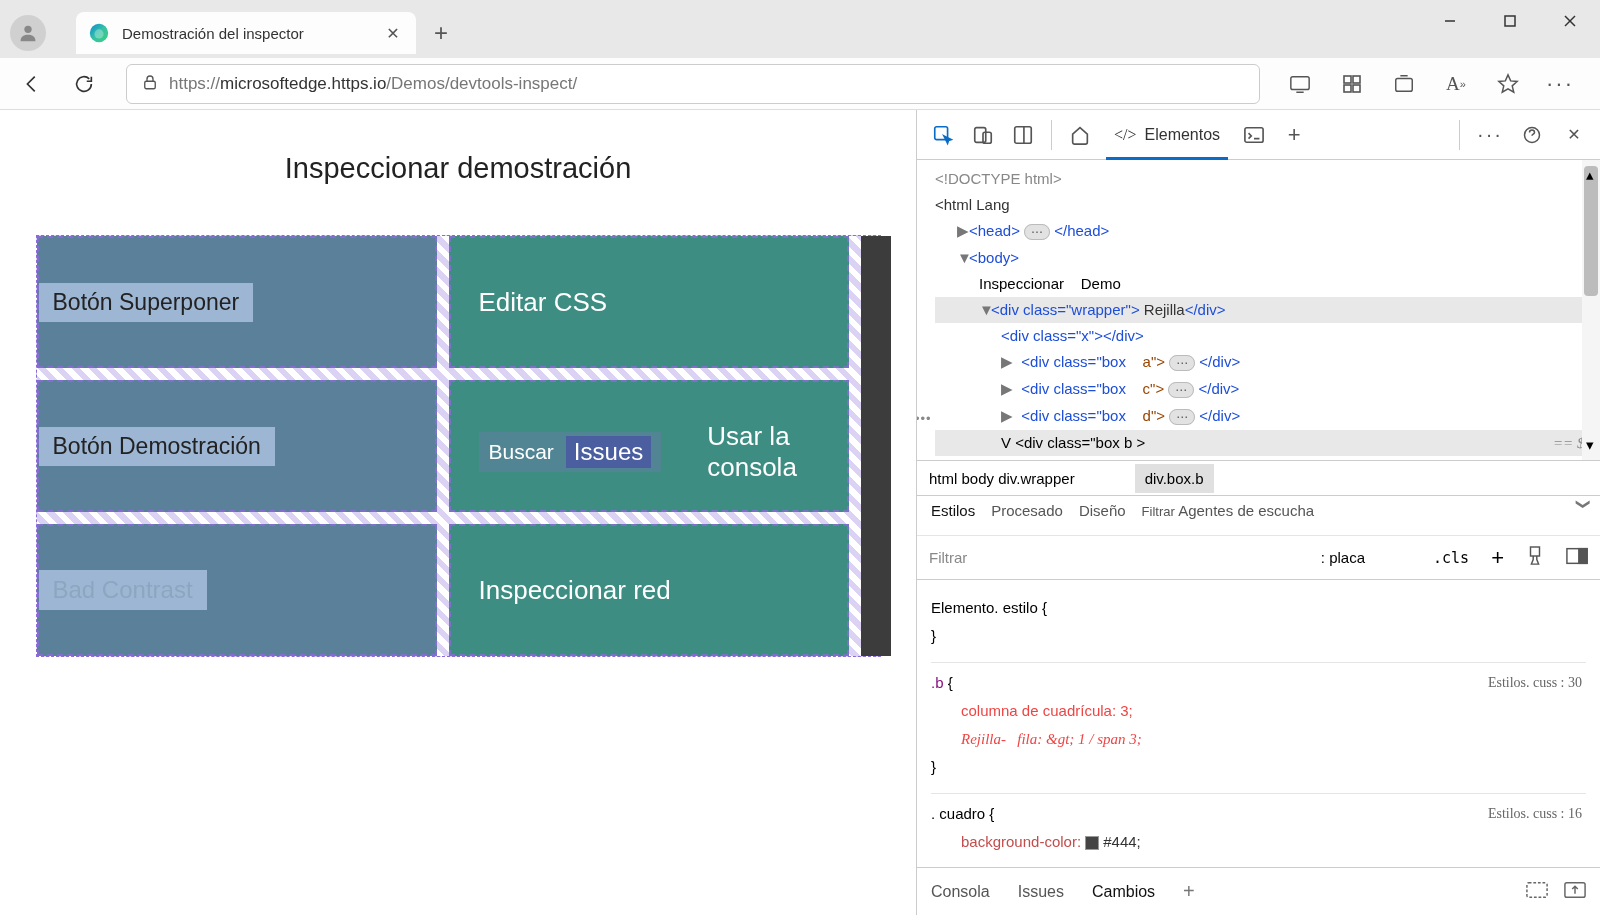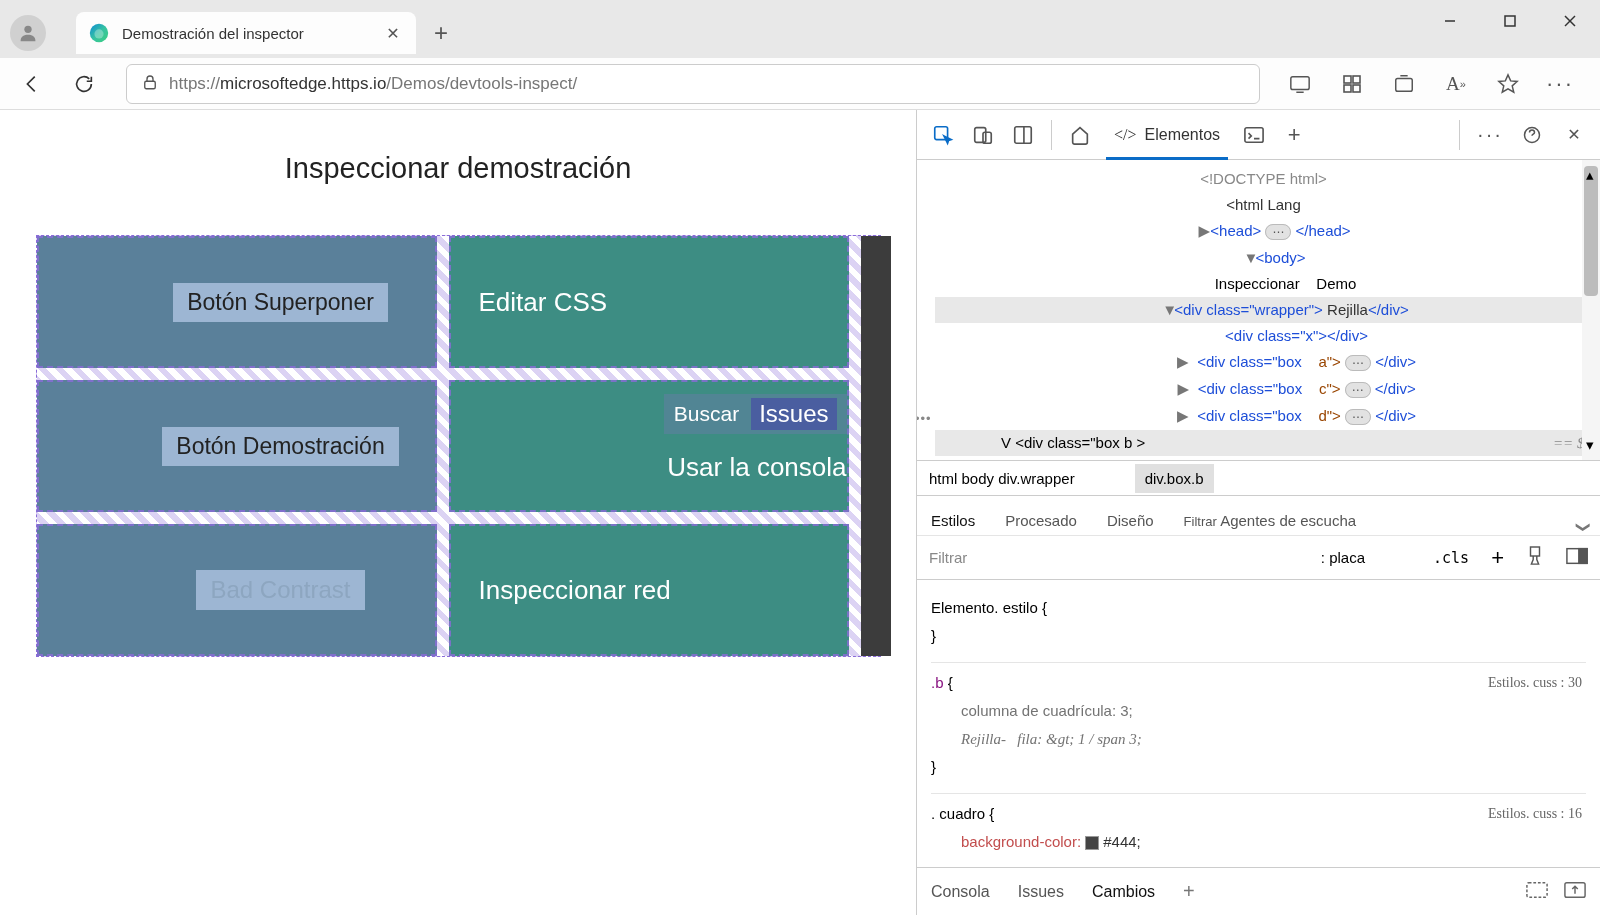--- a/index.html
+++ b/index.html
@@ -30,49 +30,49 @@
     
     .content { display: flex; height: 805px; }
     .page { width: 916px; background: #fff; padding: 30px 18px 0 18px; }
     .page h1 { font-size: 29px; font-weight: 400; margin: 12px 0 50px 0; text-align: center; color: #222; }
 
     
     .demo-grid { display: grid; grid-template-columns: 400px 400px 30px; grid-template-rows: repeat(3,132px); gap: 12px; margin: 0 auto; width: 845px; position: relative; border: 1px dashed #8a6cd9; background-image: repeating-linear-gradient(45deg, rgba(138,108,217,0.3) 0 6px, transparent 6px 12px); padding: 0; }
     .demo-grid::before { content: ""; position: absolute; inset: 0; pointer-events: none; }
     
     .gridcell { background: #5a809a; position: relative; display: flex; align-items: center; justify-content: center; border: 2px dashed rgba(138,108,217,0.8); }
-    .gridcell.left-col { justify-content: center; padding-left: 88px; }
+    .gridcell.left-col { justify-content: flex-start; }
     .gridcell.right-col { background: #3d8d83; justify-content: flex-start; padding-left: 28px; }
     .gbtn { background: rgba(180,200,230,0.75); padding: 6px 14px; font-size: 23px; color: #222; }
     .gtext { font-size: 26px; color: #fff; }
     .badcontrast { color: #8da6c0; font-size: 24px; }
     .search-row { display: flex; align-items: center; gap: 12px; background: rgba(120,120,180,0.35); padding: 4px 10px; }
     .search-row .lbl { font-size: 21px; color: #fff; }
     .search-row .hl { background: #4a5ea0; color: #fff; padding: 2px 8px; font-size: 24px; }
     .cell-a { grid-column: 1; grid-row: 1; }
     .cell-c { grid-column: 2; grid-row: 1; }
     .cell-a2 { grid-column: 1; grid-row: 2; }
-    .cell-search { grid-column: 2; grid-row: 2; align-items: flex-end; padding-top: 12px; display:flex; flex-direction:column; gap:18px;}
+    .cell-search { grid-column: 2; grid-row: 2; align-items: center; padding-top: 12px; display:flex; flex-direction:row; gap:18px;}
     .cell-console { padding-left:28px;}
     .cell-a3 { grid-column: 1; grid-row: 3; }
     .cell-net { grid-column: 2; grid-row: 3; }
     .darkbar { grid-column: 3; grid-row: 1 / span 3; background: #3c3c3c; }
 
     
     .devtools { flex: 1; background: #fff; border-left: 1px solid #ccc; display: flex; flex-direction: column; }
     .dt-toolbar { height: 50px; border-bottom: 1px solid #ccc; display: flex; align-items: center; padding: 0 8px; gap: 4px; }
     .dt-tool { width: 36px; height: 36px; display: flex; align-items: center; justify-content: center; cursor: pointer; border-radius: 4px; color: #555; position: relative; }
     .dt-tool.active { color: #0a6cc7; }
     .dt-sep { width: 1px; height: 30px; background: #ccc; margin: 0 6px; }
     .dt-tab { display: flex; align-items: center; gap: 8px; padding: 0 12px; height: 50px; font-size: 16px; color: #333; cursor: pointer; position: relative; }
     .dt-tab.active::after { content: ""; position: absolute; bottom: 0; left: 4px; right: 4px; height: 3px; background: #0a6cc7; }
     .dt-right { margin-left: auto; display: flex; align-items: center; gap: 6px; }
 
     
-    .dom-tree { flex: 0 0 300px; overflow-y: auto; position: relative; padding: 6px 8px 0 18px; font-family: Consolas, monospace; font-size: 15px; line-height: 26px; text-align: center; }
+    .dom-tree { flex: 0 0 300px; overflow-y: auto; position: relative; padding: 6px 8px 0 18px; font-family: Consolas, monospace; font-size: 15px; line-height: 26px; }
     .dom-tree .line { white-space: nowrap; }
     .dom-tree .sel { background: #e8e8e8; }
     .dom-tree .tr { display: inline-block; width: 12px; color: #777; }
     .tag { color: #1d4ed8; }
     .attr { color: #994500; }
     .txt { color: #333; }
     .indent0 { padding-left: 0; }
     .indent1 { padding-left: 22px; }
     .indent2 { padding-left: 44px; }
     .indent3 { padding-left: 66px; }
@@ -81,36 +81,36 @@
     .dots3 { position: absolute; left: -2px; bottom: 28px; color: #888; letter-spacing: 1px; font-size: 13px; }
 
     .scrolltrack { position: absolute; right: 0; top: 0; bottom: 0; width: 18px; background: #f5f5f5; }
     .scrollthumb { position: absolute; right: 2px; width: 14px; background: #bcbcbc; border-radius: 4px; }
 
     
     .bc { height: 36px; border-top: 1px solid #ccc; border-bottom: 1px solid #ccc; display: flex; align-items: center; padding: 0 12px; font-size: 15px; }
     .bc .sel { background: #e0e0e0; padding: 6px 10px; margin-left: 60px;}
 
     
-    .subtabs { height: 40px; display: flex; align-items: flex-end; padding: 0 10px; gap: 22px; font-size: 15px; border-bottom: 1px solid #e5e5e5; }
+    .subtabs { height: 40px; display: flex; align-items: flex-start; padding: 0 10px; gap: 8px; font-size: 15px; border-bottom: 1px solid #e5e5e5; }
     .subtabs .t { color: #555; cursor: pointer; padding: 6px 4px; }
     .subtabs .t.active { color: #111; font-weight: 500; }
     .subtabs .chev { margin-left: auto; color: #777; transform: rotate(90deg); font-size: 14px;}
 
     
     .filterrow { height: 44px; border-bottom: 1px solid #ccc; display: flex; align-items: center; padding: 0 12px; gap: 22px; font-size: 15px; }
     .filterrow .ph { color: #888; flex: 1; }
     .filterrow .mono { font-family: Consolas, monospace; margin-left: 46px; }
 
     
     .rules { flex: 1; overflow-y: auto; font-family: Consolas, monospace; font-size: 15px; padding: 8px 14px; line-height: 28px; }
     .rule-block { border-bottom: 1px solid #e5e5e5; padding: 6px 0 12px 0; position:relative;}
     .rule-block .src { position: absolute; right: 4px; top: 6px; font-size: 14px; color: #666; font-family: "Segoe UI"; }
     .sel-name { color: #881280; }
-    .prop { color: #737373; padding-left: 30px; }
+    .prop { color: #ef4444; padding-left: 30px; }
     .italic { font-style: italic; font-family: "Segoe UI"; }
     .swatch { display: inline-block; width: 14px; height: 14px; background: #444; border: 1px solid #999; vertical-align: middle; margin-right: 4px;}
 
     
     .drawer { border-top: 1px solid #ccc; height: 48px; display: flex; align-items: center; padding: 0 14px; gap: 28px; font-size: 16px; }
     .drawer .tb { color: #555; cursor: pointer; }
     .drawer .tb.active { color: #111; font-weight: 500; }
     .drawer .plus { color: #777; font-size: 20px;}
     .drawer .right { margin-left: auto; display: flex; gap: 16px; color: #666;}
   </style>

